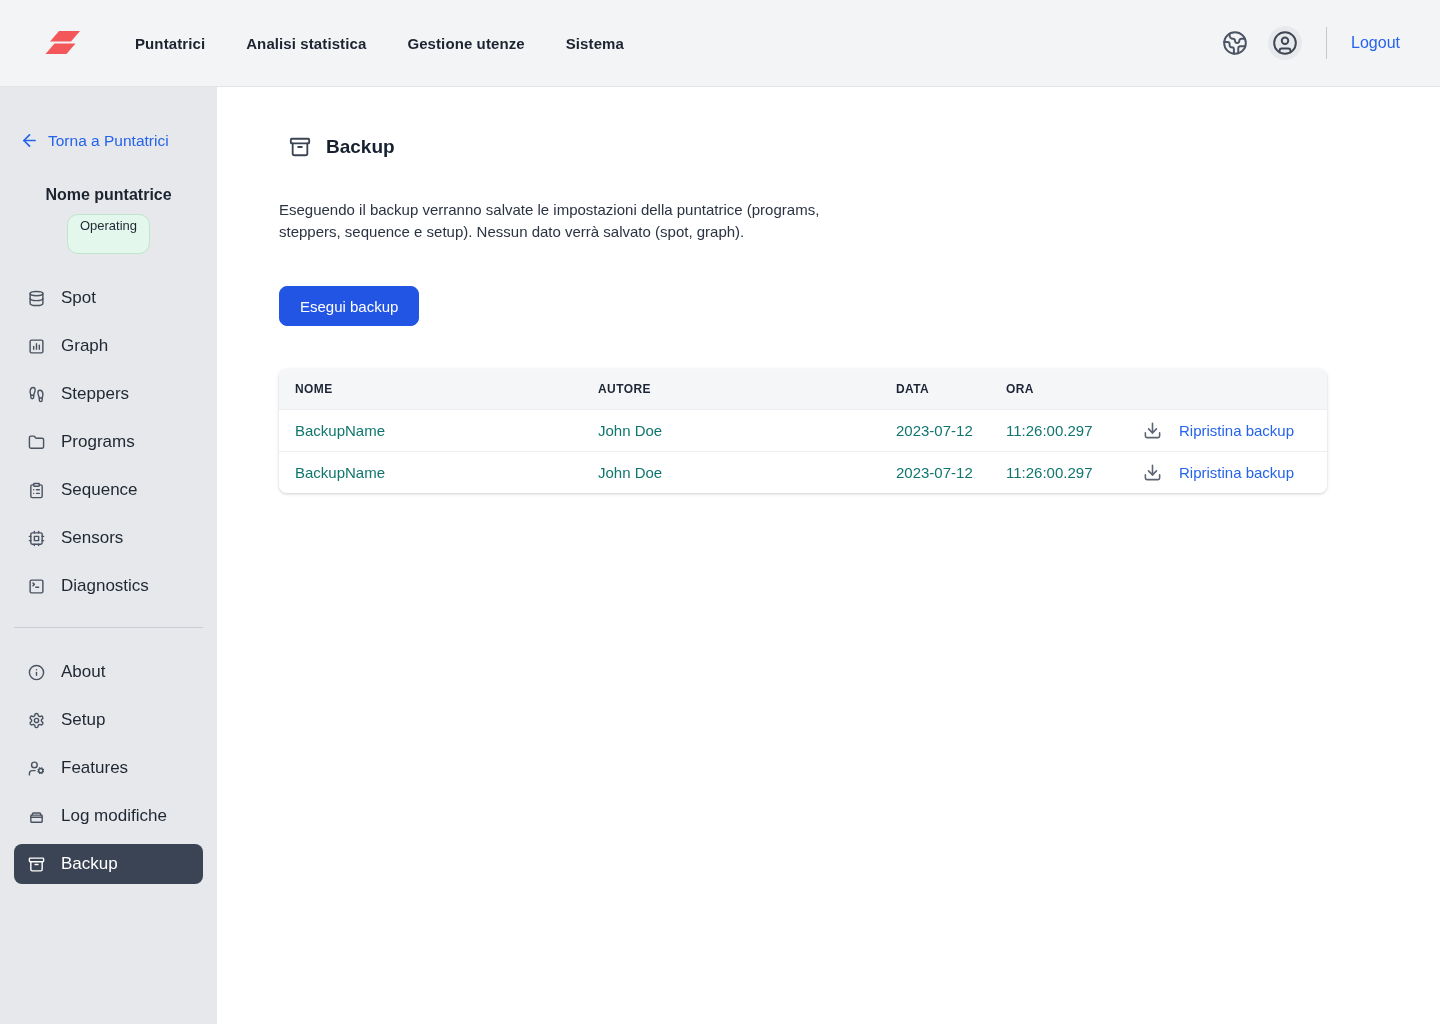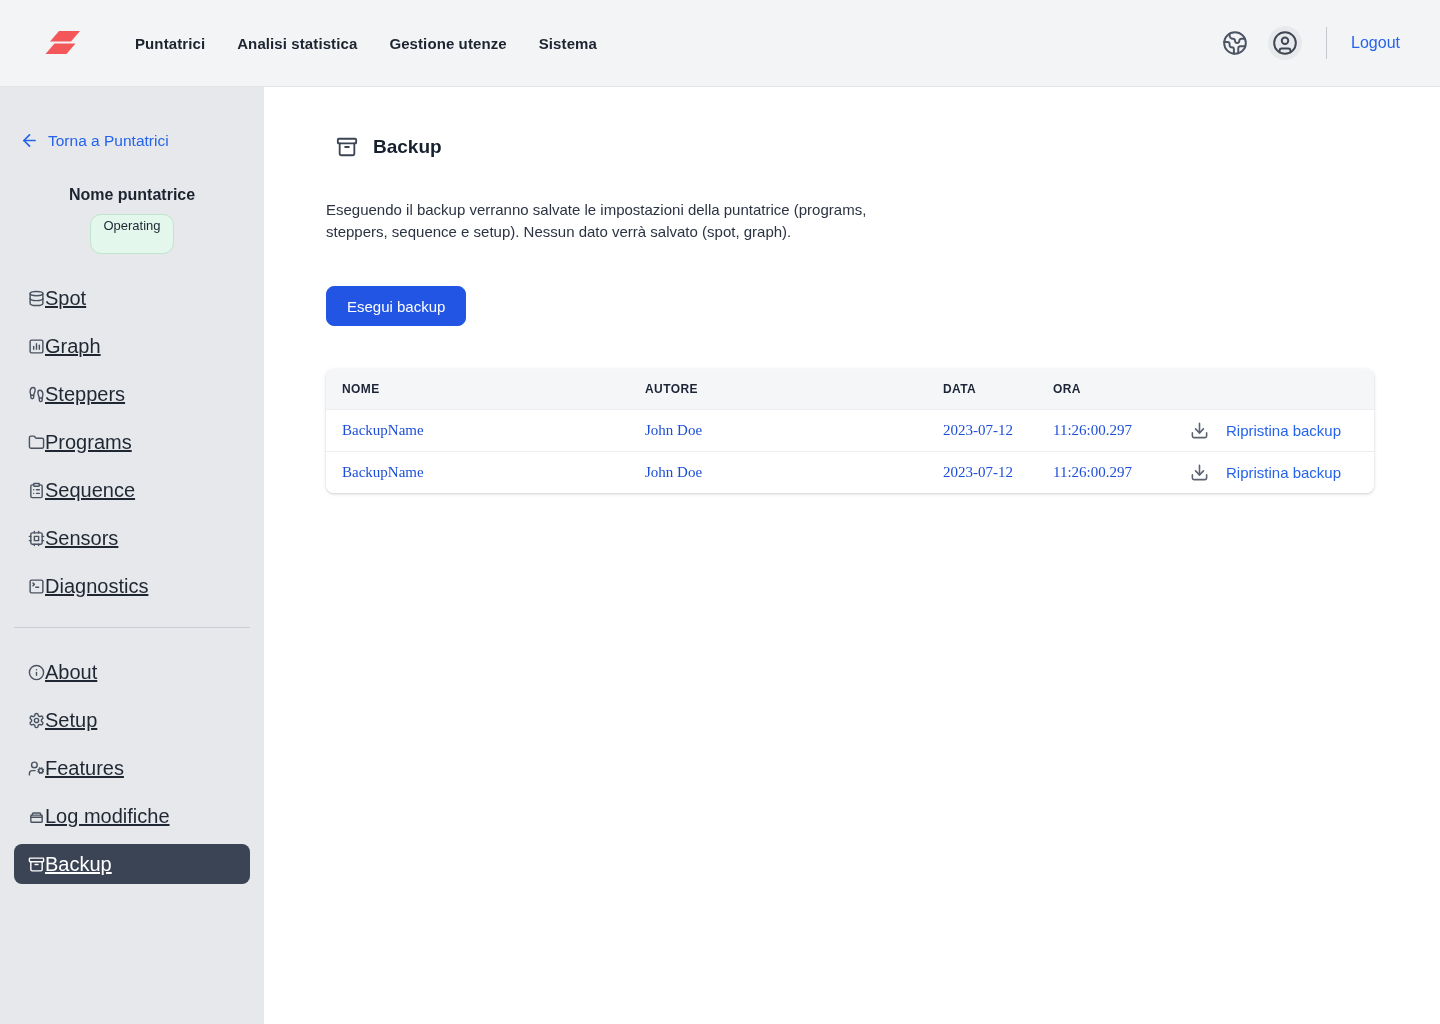--- a/index.html
+++ b/index.html
@@ -15,21 +15,21 @@
   
   .topbar {
     height: 87px;
     background: #f3f4f6;
     border-bottom: 1px solid #e2e4e8;
     display: flex;
     align-items: center;
     padding: 0 40px 0 45px;
   }
   .logo { margin-right: 54px; cursor: pointer; }
-  .topnav { display: flex; align-items: center; gap: 32px; }
+  .topnav { display: flex; align-items: center; gap: 41px; }
   .topnav a {
     text-decoration: none;
     color: #1b2430;
     font-size: 15px;
     font-weight: 700;
     letter-spacing: .1px;
     cursor: pointer;
   }
   .topbar-right { margin-left: auto; display: flex; align-items: center; gap: 20px; }
   .icon-btn {
@@ -44,43 +44,43 @@
   .logout-link {
     color: #2563eb; font-size: 16px; font-weight: 500;
     text-decoration: none; cursor: pointer;
   }
 
   
   .layout { display: flex; height: 937px; }
 
   
   .sidebar {
-    width: 264px; background: #e6e8eb; height: 100%;
+    width: 217px; background: #e6e8eb; height: 100%;
     padding-top: 44px; flex-shrink: 0;
   }
   .back-link {
     display: flex; align-items: center; gap: 9px;
     margin-left: 20px; color: #2563eb;
     font-size: 15.5px; font-weight: 500;
     text-decoration: none; cursor: pointer;
   }
   .machine { margin: 36px 24px 0; text-align: center; }
   .machine-name { font-size: 16px; font-weight: 700; color: #1b2430; }
   .status-badge {
     display: inline-block; margin-top: 10px;
     background: #e4f7ec; border: 1px solid #bfe6cd;
     border-radius: 11px; padding: 3px 12px 20px;
     font-size: 13px; color: #1f2733;
   }
   .side-menu { list-style: none; margin-top: 24px; }
   .side-menu li {
     height: 40px; margin: 0 14px 8px;
     padding-left: 14px; border-radius: 8px;
-    display: flex; align-items: center; 
-    color: #1f2733; font-size: 20px; cursor: pointer; text-decoration: underline;
+    display: flex; align-items: center; gap: 16px;
+    color: #1f2733; font-size: 17px; cursor: pointer;
   }
   .side-menu li .mi { color: #4a5361; flex-shrink: 0; }
   .side-menu li.active { background: #3b4454; color: #ffffff; }
   .side-menu li.active .mi { color: #ffffff; }
   .side-divider { border: none; border-top: 1px solid #c8ccd2; margin: 21px 14px 22px; }
 
   
   .main { flex: 1; background: #ffffff; padding: 49px 80px 0 62px; }
   .page-title { display: flex; align-items: center; gap: 15px; margin-left: 10px; }
   .page-title .pt-icon { color: #3b4454; }
@@ -108,21 +108,21 @@
     grid-template-columns: 303px 298px 110px 120px 53px 1fr;
     align-items: center;
     padding: 0 16px;
   }
   .trow.thead { background: #f5f6f8; height: 40px; }
   .th {
     font-size: 12px; font-weight: 700; letter-spacing: .4px;
     color: #1c2536; text-transform: uppercase;
   }
   .trow.tdata { height: 42px; border-top: 1px solid #eceef1; background: #ffffff; }
-  .td { font-size: 15px; color: #1d4ed8; font-family: Liberation Serif, serif; }
+  .td { font-size: 15px; color: #0f766e; }
   .dl-btn { color: #5b6472; padding: 0; }
   .restore-link {
     color: #2563eb; font-size: 15px; font-weight: 500;
     text-decoration: none; cursor: pointer;
   }
 </style>
 </head>
 <body>
 
 <header class="topbar">

